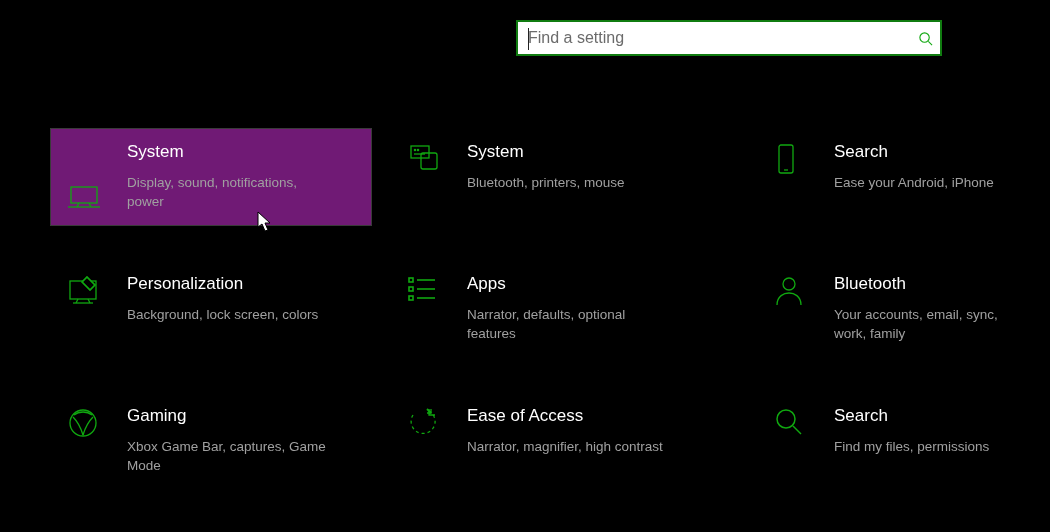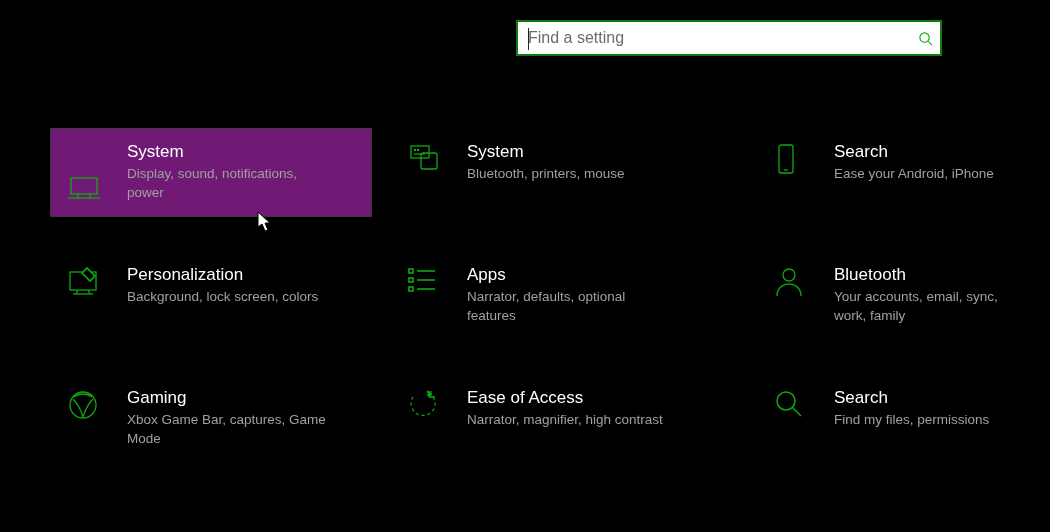--- a/index.html
+++ b/index.html
@@ -83,21 +83,21 @@
   .tile-title {
     font-size: 17px;
     font-weight: 400;
     color: #fff;
     line-height: 22px;
   }
   .tile-desc {
     font-size: 13.5px;
     color: #a0a0a0;
     line-height: 19px;
-    margin-top: 1px;
+    margin-top: 10px;
     max-width: 210px;
   }
 
   .cursor {
     position: absolute;
     left: 257px;
     top: 211px;
     pointer-events: none;
   }
 </style>

